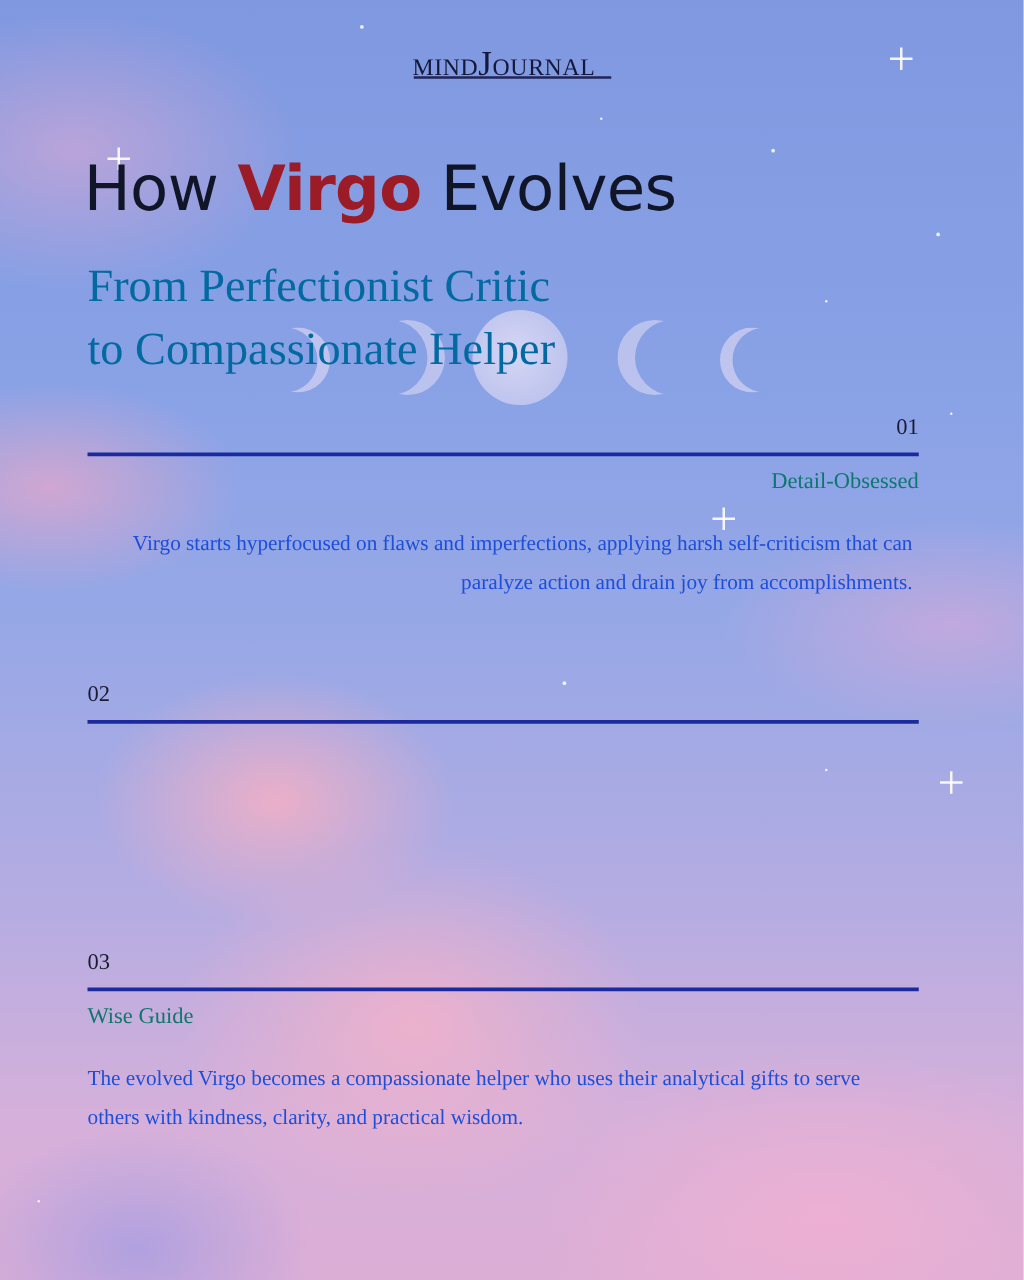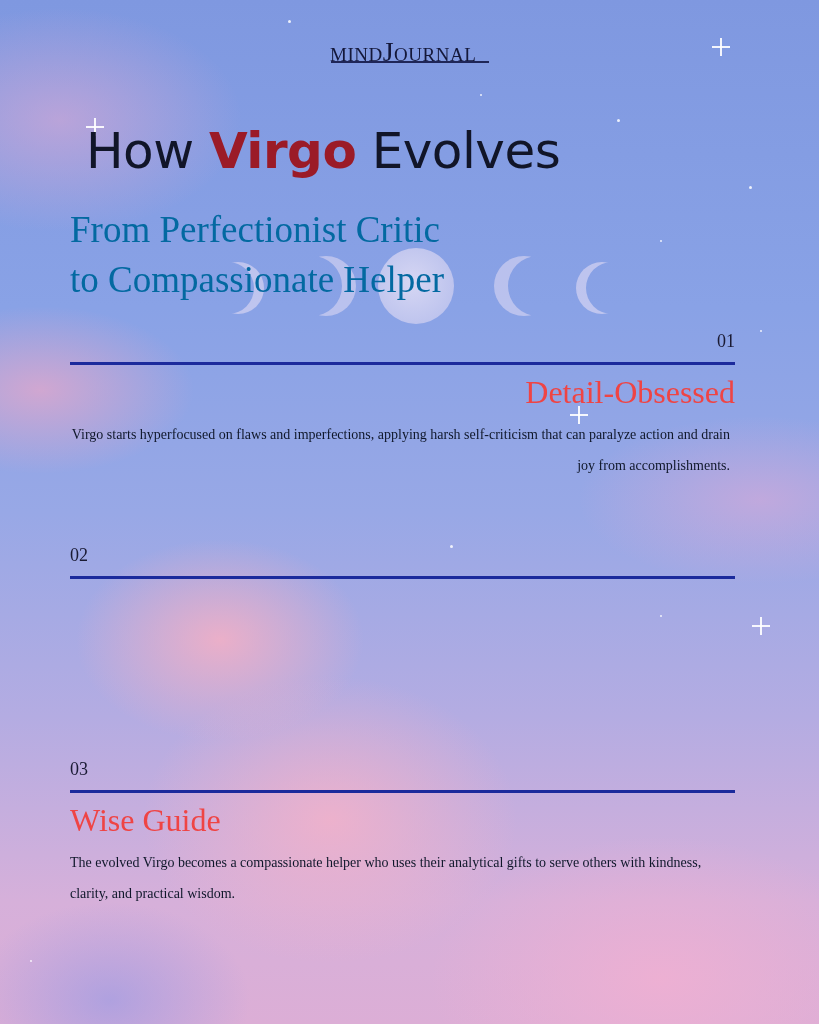--- a/index.html
+++ b/index.html
@@ -32,35 +32,35 @@
 
     .logo {
       position: absolute; top: 36px; left: 330px; width: 160px;
       text-align: left; font-size: 19px; letter-spacing: 0.5px; color: #14183a;
       font-family: "Liberation Serif", serif;
     }
     .logo .j { font-size: 28px; }
     .logo-rule { position: absolute; top: 61px; left: 331px; width: 158px; height: 2px; background: #1f2658; }
 
     .title {
-      position: absolute; top: 122px; left: 86px; margin: 0;
+      position: absolute; top: 122px; left: 67px; margin: 0;
       font-family: "DejaVu Sans", sans-serif; font-weight: normal;
       font-size: 50px; letter-spacing: -0.5px; color: #111528; white-space: nowrap;
     }
     .title .accent { color: #9b1b27; font-weight: bold; }
     .subtitle {
       position: absolute; top: 205px; left: 70px; margin: 0;
       font-family: "Liberation Serif", serif; font-weight: normal;
       font-size: 37px; line-height: 50px; color: #0369a1;
     }
     .section { position: absolute; left: 70px; width: 665px; }
     .sec-num { font-size: 18px; color: #1a1a33; height: 24px; }
     .sec-rule { height: 3px; background: #1b2a9c; margin-top: 7px; }
-    .sec-head { font-size: 32px; margin-top: 9px; color: #ef4444; }
-    .sec-body { font-size: 14px; line-height: 31px; margin-top: 8px; color: #0f172a; width: 660px; }
+    .sec-head { font-size: 18px; margin-top: 9px; color: #0f766e; }
+    .sec-body { font-size: 17px; line-height: 31px; margin-top: 24px; color: #1d4ed8; width: 660px; }
   </style>
 </head>
 <body>
 
 <div class="bg"></div>
 
 <div class="moon" style="left:212px;top:262px;width:52px;height:52px;box-shadow: inset -10px 0 0 rgba(235,225,245,.55);"></div>
 <div class="moon" style="left:296px;top:256px;width:60px;height:60px;box-shadow: inset -14px 0 0 rgba(235,225,245,.5);"></div>
 <div class="moon" style="left:378px;top:248px;width:76px;height:76px;background: radial-gradient(circle at 45% 45%, rgba(240,232,248,.75), rgba(215,210,240,.55));"></div>
 <div class="moon" style="left:494px;top:256px;width:60px;height:60px;box-shadow: inset 14px 0 0 rgba(235,225,245,.5);"></div>

